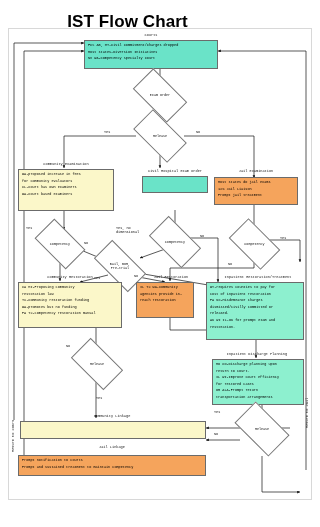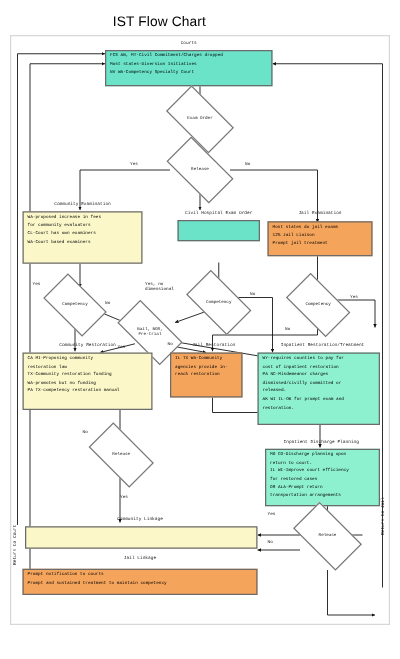--- a/index.html
+++ b/index.html
@@ -2,21 +2,21 @@
 <html><head>
 <meta charset="utf-8">
 <style>
   html,body{margin:0;padding:0;background:#ffffff;}
   body{width:320px;height:527px;position:relative;overflow:hidden;
        font-family:"Liberation Sans",sans-serif;color:#000;}
   #canvas{position:absolute;inset:0;}
   svg.lines{position:absolute;left:0;top:0;width:320px;height:527px;overflow:visible;}
 
   .title{position:absolute;left:0;top:12px;width:255px;text-align:center;
-         font-size:11px;font-weight:normal;letter-spacing:.1px;}
+         font-size:17px;font-weight:bold;letter-spacing:.1px;}
 
   .caption{position:absolute;text-align:center;font-size:3.6px;
            font-family:"Liberation Mono",monospace;color:#222;white-space:nowrap;}
 
   .node{position:absolute;box-sizing:border-box;border:0.7px solid #6b6b6b;
         font-family:"Liberation Mono",monospace;font-size:3.5px;line-height:1.55;
         padding:2px 3px;color:#000;overflow:hidden;}
   .node .ln{display:block;white-space:nowrap;margin-bottom:1.2px;}
   .teal{background:#6ae3c8;}
   .orange{background:#f5a45c;}

